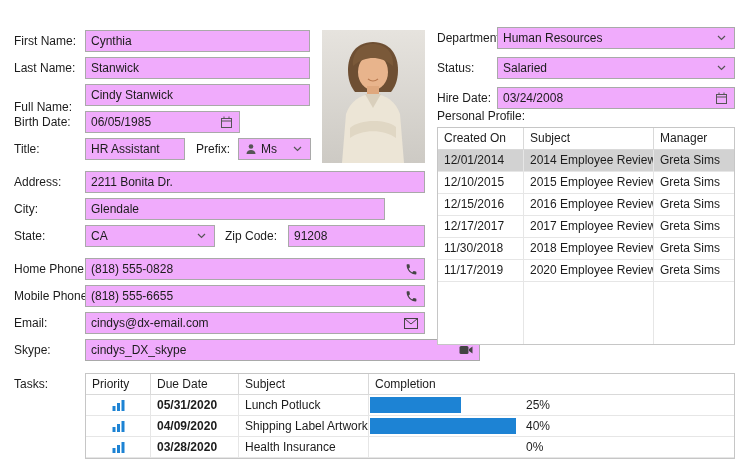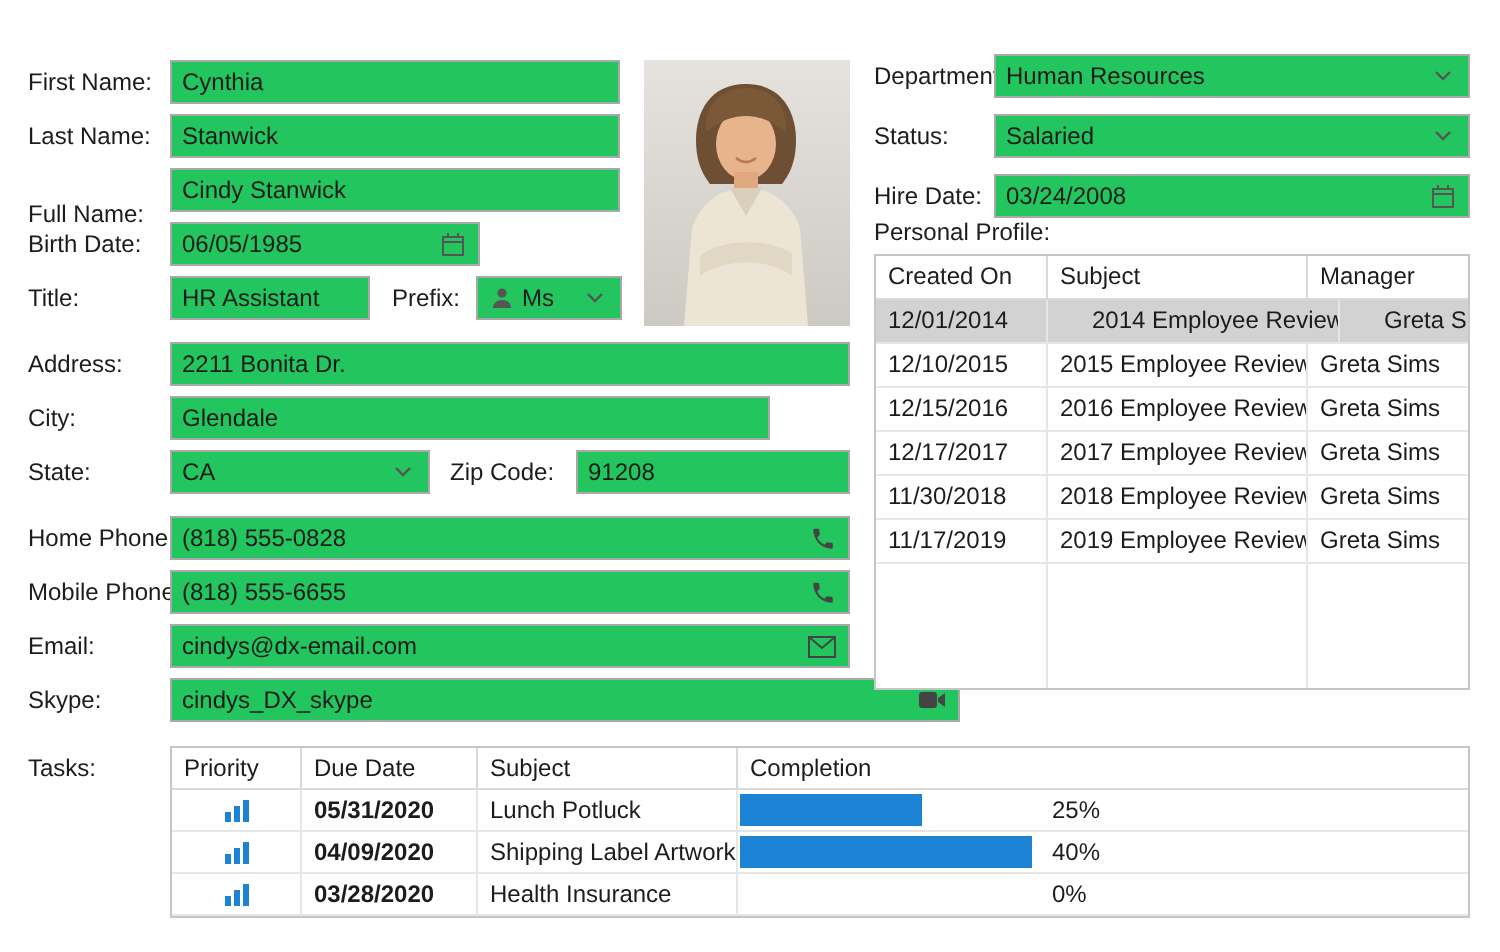--- a/index.html
+++ b/index.html
@@ -23,21 +23,21 @@
   .lbl {
     position: absolute;
     height: 22px;
     line-height: 22px;
     white-space: nowrap;
   }
   .ed {
     position: absolute;
     height: 22px;
     border: 1px solid #a9a9a9;
-    background: #22c55e;
+    background: #f0abfc;
     display: flex;
     align-items: flex-end;
     padding: 0 5px;
     gap: 4px;
   }
   .ed .txt {
     flex: 1;
     line-height: 20px;
     white-space: nowrap;
     overflow: hidden;
@@ -66,21 +66,21 @@
     line-height: 21px;
     border-right: 1px solid #e6e6e6;
     white-space: nowrap;
     overflow: hidden;
   }
   .trow .tcell:last-child { border-right: none; }
   .thead { border-bottom: 1px solid #d9d9d9; }
   .thead .tcell { border-right: 1px solid #d9d9d9; }
   .thead .tcell:last-child { border-right: none; }
   .tbl-profile .trow { grid-template-columns: 86px 130px 1fr; height: 22px; }
-  .tbl-profile .selected { background: var(--selection-gray); gap: 16px; }
+  .tbl-profile .selected { background: var(--selection-gray); }
   .tbl-profile .tfill { height: 62px; border-bottom: none; }
   .tbl-tasks .trow { grid-template-columns: 65px 88px 130px 1fr; height: 21px; }
   .tbl-tasks .due { font-weight: bold; }
   .pcell { display: flex; align-items: center; justify-content: center; padding: 0; }
   .bars { color: var(--accent-blue); display: flex; }
   .ccell { position: relative; padding: 0; }
   .cfill { position: absolute; left: 1px; top: 2px; bottom: 2px; background: var(--accent-blue); }
   .ctext { position: absolute; left: 157px; top: 0; line-height: 20px; }
 </style>
 </head>
@@ -272,21 +272,21 @@
       <div class="tcell">2017 Employee Review</div>
       <div class="tcell">Greta Sims</div>
     </div>
     <div class="trow">
       <div class="tcell">11/30/2018</div>
       <div class="tcell">2018 Employee Review</div>
       <div class="tcell">Greta Sims</div>
     </div>
     <div class="trow">
       <div class="tcell">11/17/2019</div>
-      <div class="tcell">2019 Employee Review</div>
+      <div class="tcell">2020 Employee Review</div>
       <div class="tcell">Greta Sims</div>
     </div>
     <div class="trow tfill">
       <div class="tcell"></div>
       <div class="tcell"></div>
       <div class="tcell"></div>
     </div>
   </div>
 
   <div class="tbl tbl-tasks" style="left:85px;top:373px;width:650px">

